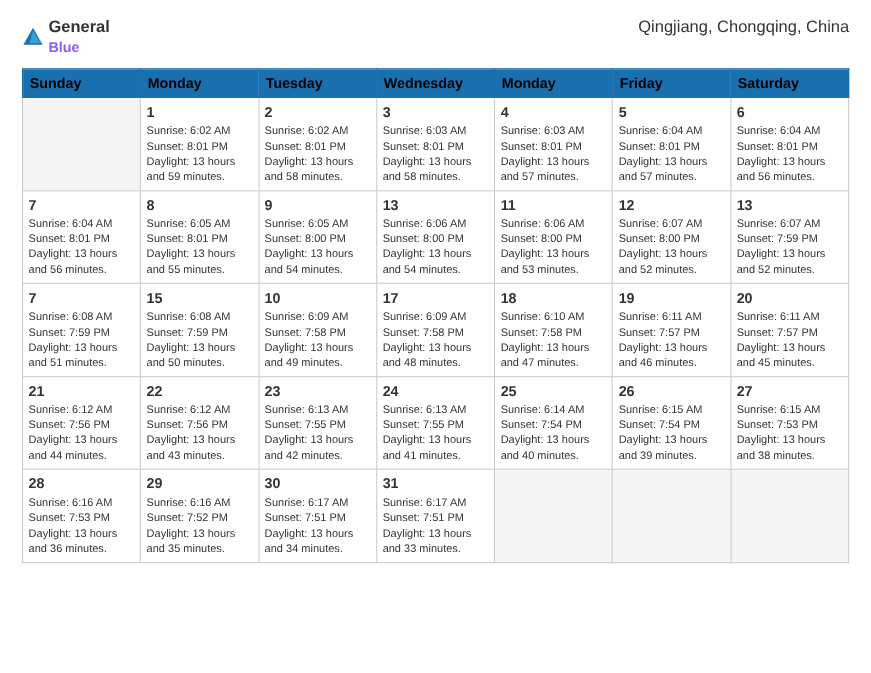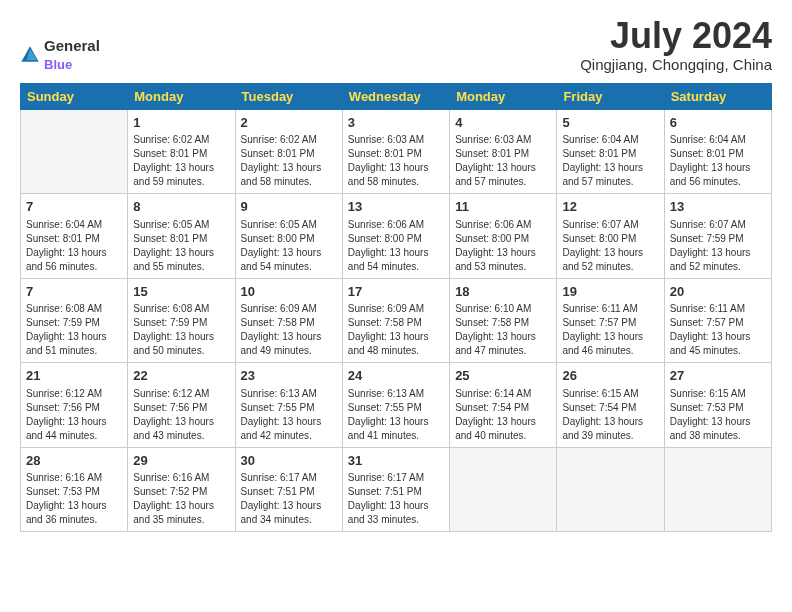--- a/index.html
+++ b/index.html
@@ -12,21 +12,21 @@
     }
     .page {
       width: 792px;
       height: 612px;
       padding: 16px 20px;
       background: #fff;
     }
     .header {
       display: flex;
       justify-content: space-between;
-      align-items: flex-end;
+      align-items: flex-start;
       margin-bottom: 10px;
     }
     .logo {
       display: flex;
       align-items: center;
       gap: 4px;
     }
     .logo-text-general {
       font-size: 15px;
       font-weight: bold;
@@ -55,21 +55,21 @@
       color: #333;
       font-weight: normal;
     }
     .calendar {
       width: 100%;
       border-collapse: collapse;
       table-layout: fixed;
     }
     .calendar th {
       background: #1a6faf;
-      color: #fde047;
+      color: #000000;
       text-align: left;
       padding: 5px 6px;
       font-size: 13px;
       font-weight: bold;
       border: 1px solid #1a6faf;
     }
     .calendar td {
       border: 1px solid #ccc;
       vertical-align: top;
       padding: 4px 5px;
@@ -107,21 +107,20 @@
       <svg class="logo-icon" viewBox="0 0 30 30" xmlns="http://www.w3.org/2000/svg">
         <polygon points="15,2 28,25 2,25" fill="#1a6faf"></polygon>
         <polygon points="15,6 26,23 10,23" fill="#3a9fd5"></polygon>
       </svg>
       <div>
         <span class="logo-text-general">General</span><br>
         <span class="logo-text-blue">Blue</span>
       </div>
     </div>
     <div class="title-area">
-      <div class="month-year">July 2024</div>
       <div class="location">Qingjiang, Chongqing, China</div>
     </div>
   </div>
 
   <table class="calendar">
     <thead>
       <tr>
       <th>Sunday</th>
           <th>Monday</th>
           <th>Tuesday</th>

